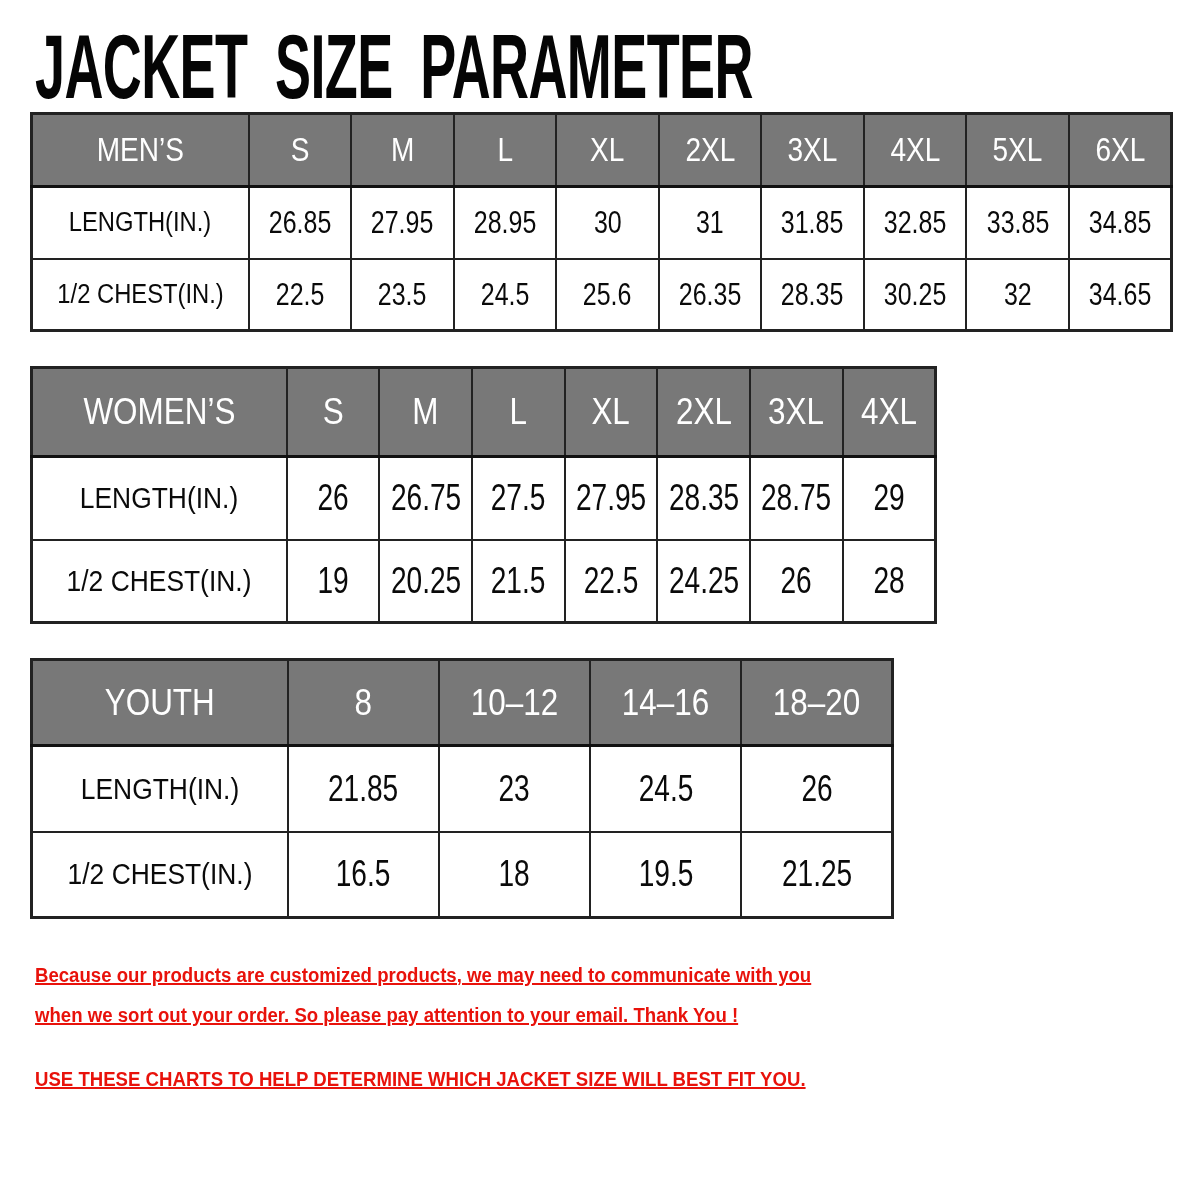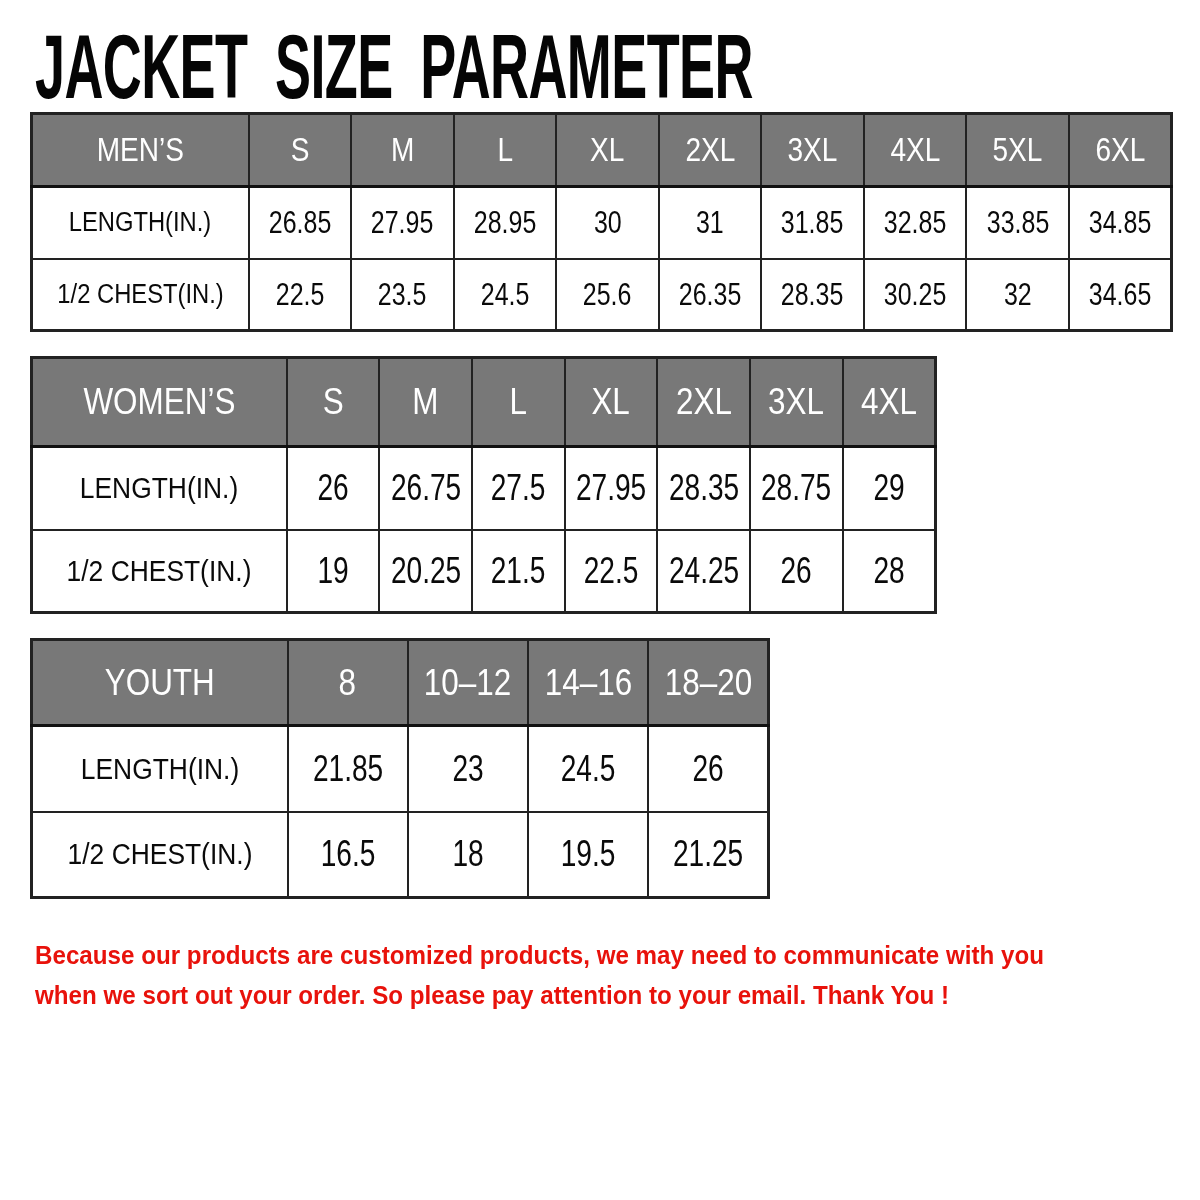--- a/index.html
+++ b/index.html
@@ -25,21 +25,21 @@
   }
   .note{
     margin:6px 0 16px 5px;color:var(--red);
     font-size:28px;font-weight:700;line-height:34px;
   }
   .note .line{white-space:nowrap;transform:scaleX(0.93);transform-origin:0 50%;}
 
   table.size-table{
     border-collapse:collapse;table-layout:fixed;
     border:3px solid var(--border);
-    margin-bottom:24px;
+    margin-bottom:34px;
   }
   table.size-table th,table.size-table td{
     border:2px solid var(--border);
     text-align:center;vertical-align:middle;
     overflow:hidden;white-space:nowrap;
   }
   table.size-table thead th{
     background:var(--gray);color:#ffffff;font-weight:400;
     border-bottom:3px solid #111111;
   }
@@ -50,30 +50,30 @@
   .t0{width:1143px;}
   .t0 thead tr{height:73px;}
   .t0 tbody tr{height:72px;}
   .t0 thead .sqh{font-size:33px;}
   .t0 .lbl .sql{font-size:27px;}
   .t0 .val .sq{font-size:32px;}
 
   .t1{width:907px;}
   .t1 thead tr{height:89px;}
   .t1 tbody tr{height:83px;}
-  .t2{width:740px;}
+  .t2{width:864px;}
   .t2 thead tr{height:86px;}
   .t2 tbody tr{height:86px;}
   .t1 thead .sqh,.t2 thead .sqh{font-size:37px;}
   .t1 .lbl .sql,.t2 .lbl .sql{font-size:30px;}
   .t1 .val .sq,.t2 .val .sq{font-size:36px;}
 
   .footnote{
     margin:36px 0 0 5px;color:var(--red);
-    font-size:26px;font-weight:600;line-height:40px;
+    font-size:20px;font-weight:600;line-height:40px;text-decoration:underline;
   }
   .footnote .line{white-space:nowrap;transform:scaleX(0.93);transform-origin:0 50%;}
   .usage{margin-top:24px;font-weight:600;}
 </style>
 </head>
 <body>
 
 <div class="page">
 
   <h1 class="title">JACKET SIZE PARAMETER</h1>
@@ -214,14 +214,17 @@
           </tr>
         </tbody>
       </table>
     </div>
 
   <div class="footnote">
     <div class="line">Because our products are customized products, we may need to communicate with you</div>
     <div class="line">when we sort out your order. So please pay attention to your email. Thank You !</div>
   </div>
 
+  <div class="footnote usage">
+    <div class="line">USE THESE CHARTS TO HELP DETERMINE WHICH JACKET SIZE WILL BEST FIT YOU.</div>
+  </div>
 
 </div>
 
 </body></html>

